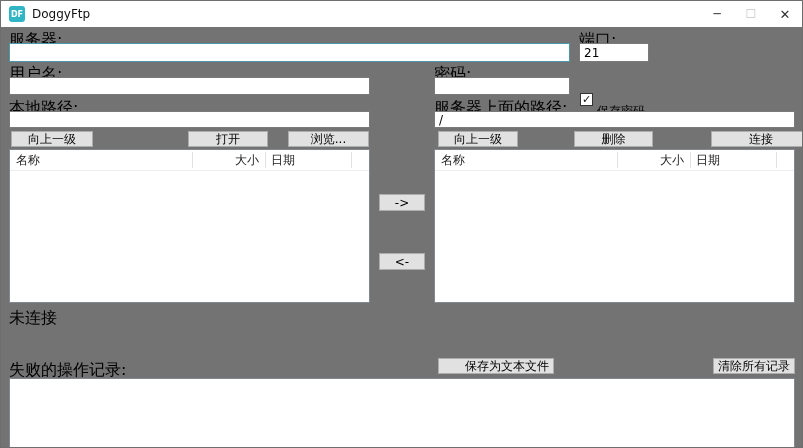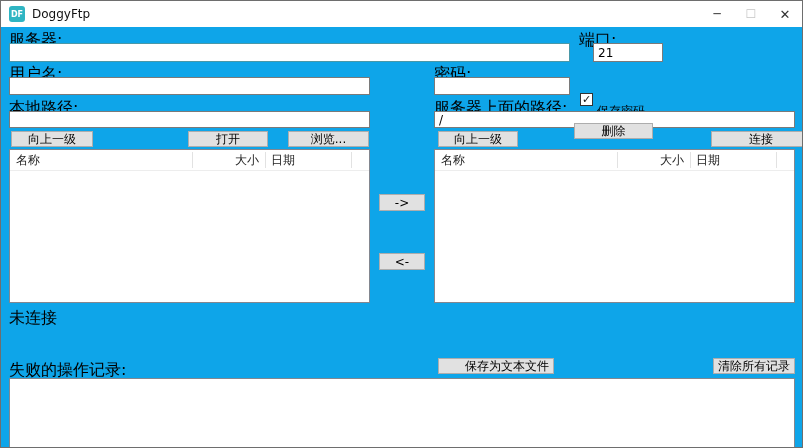--- a/index.html
+++ b/index.html
@@ -1,21 +1,21 @@
 <!DOCTYPE html>
 <html><head>
 <meta charset="utf-8">
 <style>
   * { margin: 0; padding: 0; box-sizing: border-box; }
   html, body { background: #d8d8d8; }
   body { font-family: "DejaVu Sans", "Liberation Sans", sans-serif; }
   #window {
     position: relative;
     width: 803px; height: 448px;
-    background: #0ea5e9;
+    background: #737373;
     border: 1px solid #6e6e6e;
     overflow: hidden;
     font-size: 12px;
     color: #000;
   }
   
   .titlebar {
     position: absolute; left: 0; top: 0; right: 0; height: 26px;
     background: #ffffff;
     display: flex; align-items: center;
@@ -101,21 +101,21 @@
       <div class="win-btn">─</div>
       <div class="win-btn disabled">☐</div>
       <div class="win-btn close">✕</div>
     </div>
   </div>
 
   <div class="lbl" style="left:8px; top:29px;">服务器:</div>
   <div class="txt focused" style="left:8px; top:42px; width:561px; height:19px;"></div>
 
   <div class="lbl" style="left:578px; top:29px;">端口:</div>
-  <div class="txt" style="left:592px; top:42px; width:70px; height:19px;">21</div>
+  <div class="txt" style="left:578px; top:42px; width:70px; height:19px;">21</div>
 
 
   <div class="lbl" style="left:8px; top:63px;">用户名:</div>
   <div class="txt" style="left:8px; top:76px; width:361px; height:18px;"></div>
 
   <div class="lbl" style="left:433px; top:63px;">密码:</div>
   <div class="txt" style="left:433px; top:76px; width:136px; height:18px;"></div>
 
   <div class="checkbox-row" style="left:579px; top:78px;">
     <div class="checkbox">✓</div>
@@ -126,21 +126,21 @@
   <div class="txt" style="left:8px; top:110px; width:361px; height:17px;"></div>
 
   <div class="lbl" style="left:433px; top:97px;">服务器上面的路径:</div>
   <div class="txt" style="left:433px; top:110px; width:361px; height:17px;">/</div>
 
   <div class="btn" style="left:10px;  top:130px; width:82px; height:16px;">向上一级</div>
   <div class="btn" style="left:150px; top:130px; width:80px; height:16px;margin-left:37px;">打开</div>
   <div class="btn" style="left:287px; top:130px; width:81px; height:16px;">浏览...</div>
 
   <div class="btn" style="left:437px; top:130px; width:80px; height:16px;">向上一级</div>
-  <div class="btn" style="left:573px; top:122px; width:79px; height:16px;">删除</div>
+  <div class="btn" style="left:573px; top:130px; width:79px; height:16px;">删除</div>
   <div class="btn" style="left:710px; top:130px; width:100px; height:16px;">连接</div>
 
   <div class="filelist" style="left:8px; top:148px; width:361px; height:154px;">
     <div class="header">
       <div class="col col-name">名称</div>
       <div class="col col-size">大小</div>
       <div class="col col-date">日期</div>
       <div class="sep sep1"></div>
       <div class="sep sep2"></div>
       <div class="sep sep3"></div>

